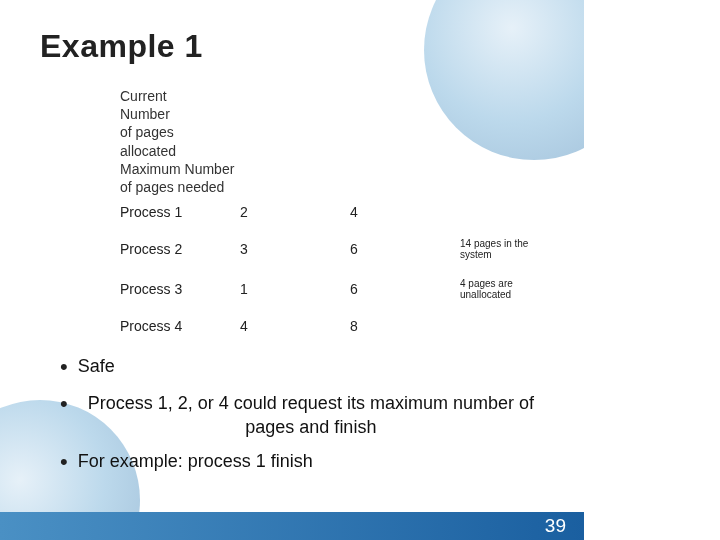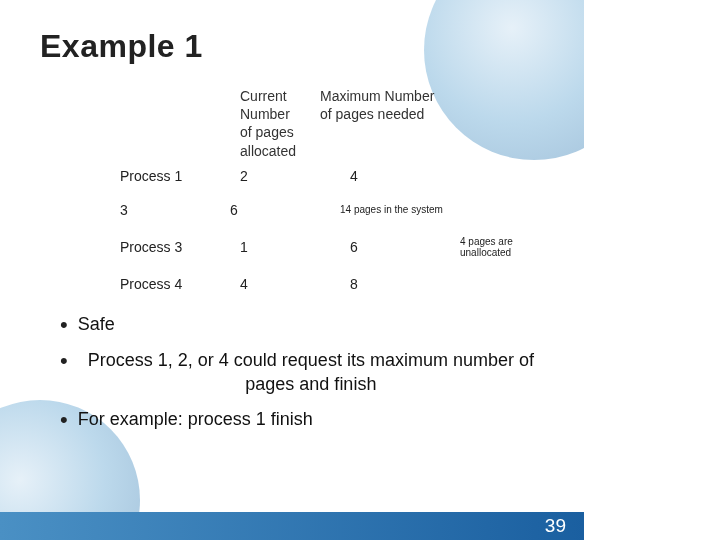--- a/index.html
+++ b/index.html
@@ -67,21 +67,21 @@
 
     
     .table-section {
       margin-left: 80px;
       margin-top: 10px;
       margin-bottom: 20px;
     }
 
     .table-header-row {
       display: flex;
-      flex-direction: row;
+      flex-direction: column;
       margin-bottom: 8px;
     }
 
     .col-label {
       width: 120px;
     }
 
     .col-current {
       width: 80px;
       font-size: 14px;
@@ -219,20 +219,21 @@
       <div class="data-table">
 
         <div class="data-row">
           <div class="cell-process">Process 1</div>
           <div class="cell-current">2</div>
           <div class="cell-max">4</div>
           <div class="cell-note"></div>
         </div>
 
         <div class="data-row">
+          <div class="cell-process">Process 2</div>
           <div class="cell-current">3</div>
           <div class="cell-max">6</div>
           <div class="cell-note">14 pages in the system</div>
         </div>
 
         <div class="data-row">
           <div class="cell-process">Process 3</div>
           <div class="cell-current">1</div>
           <div class="cell-max">6</div>
           <div class="cell-note">4 pages are unallocated</div>

